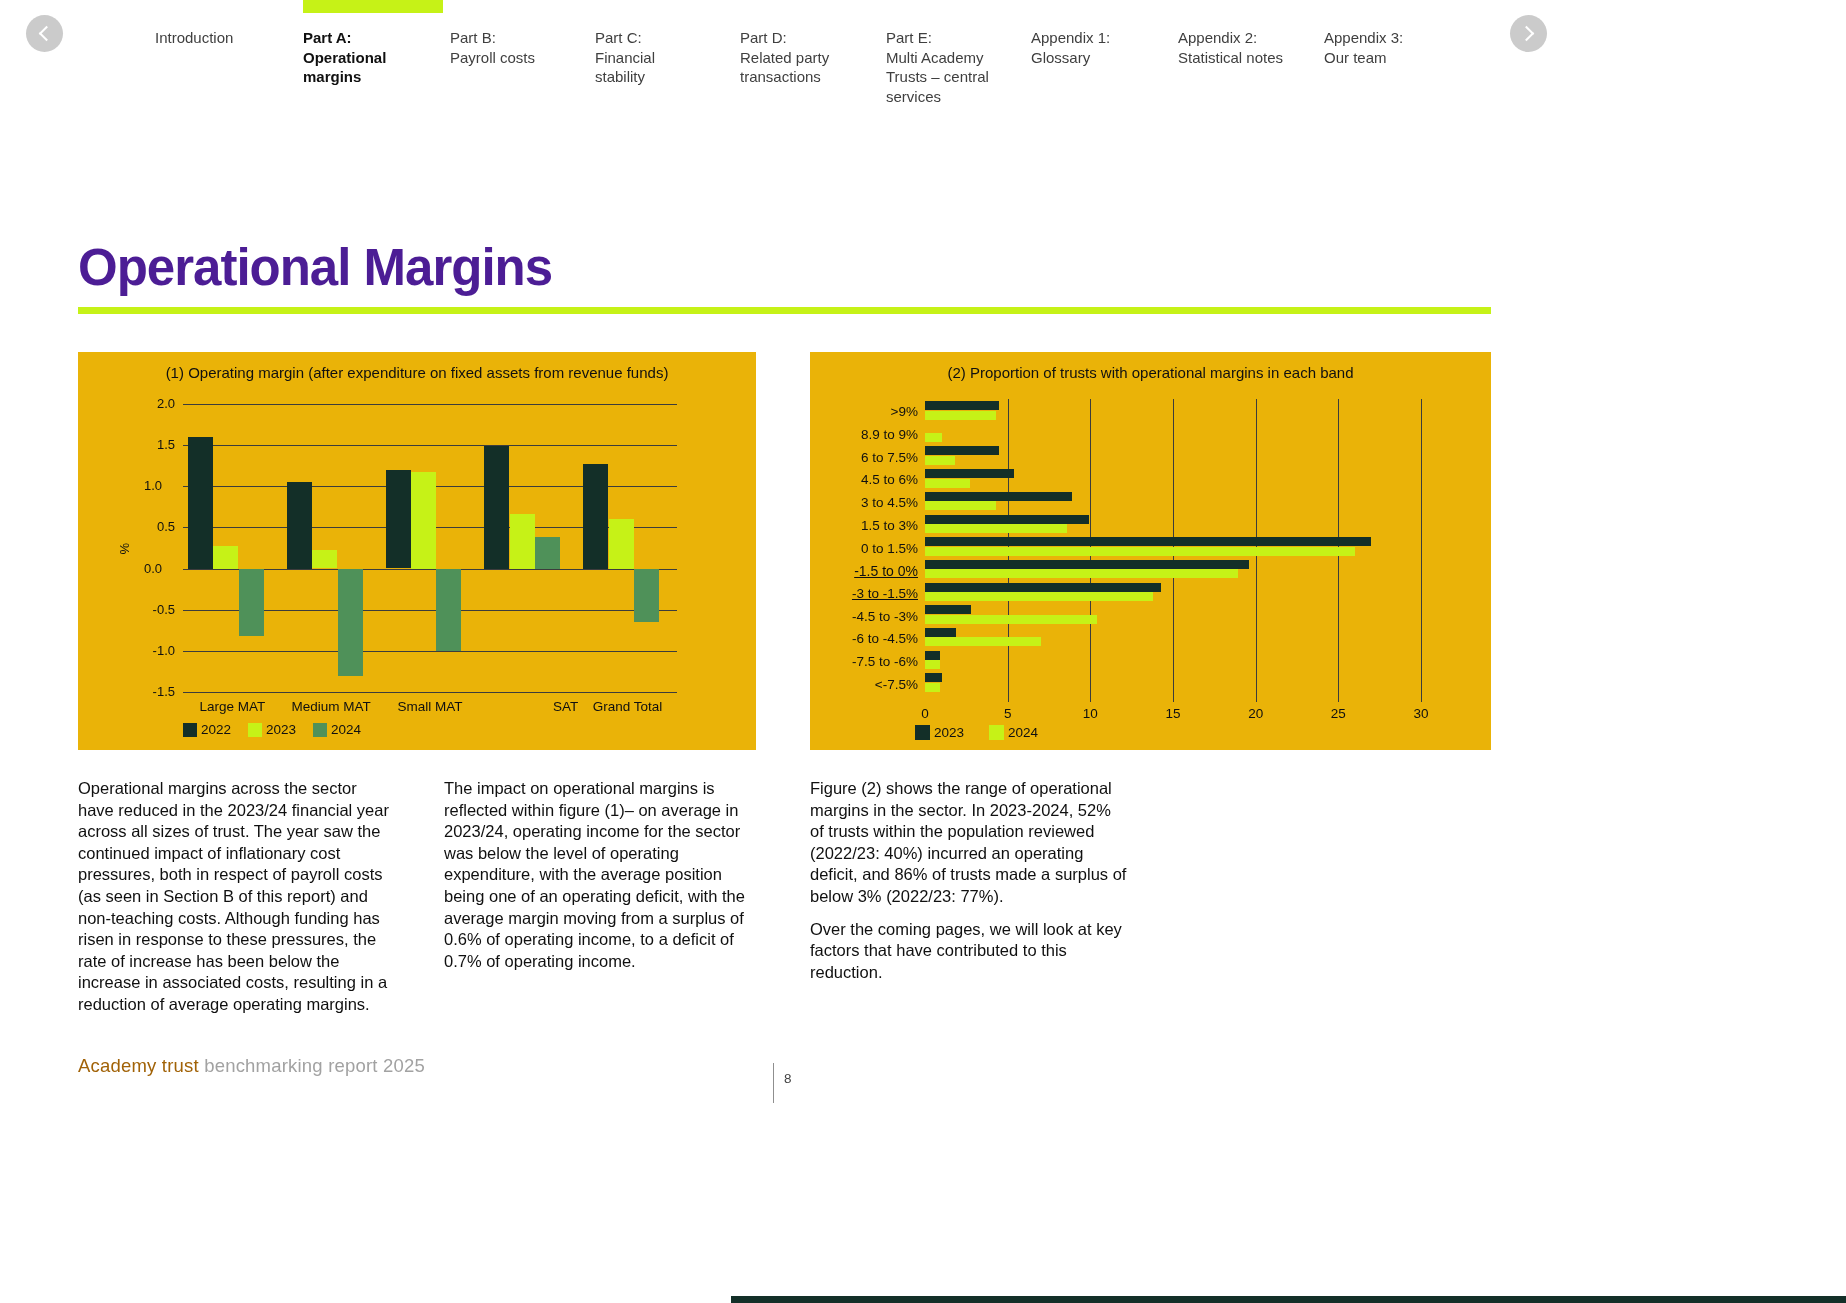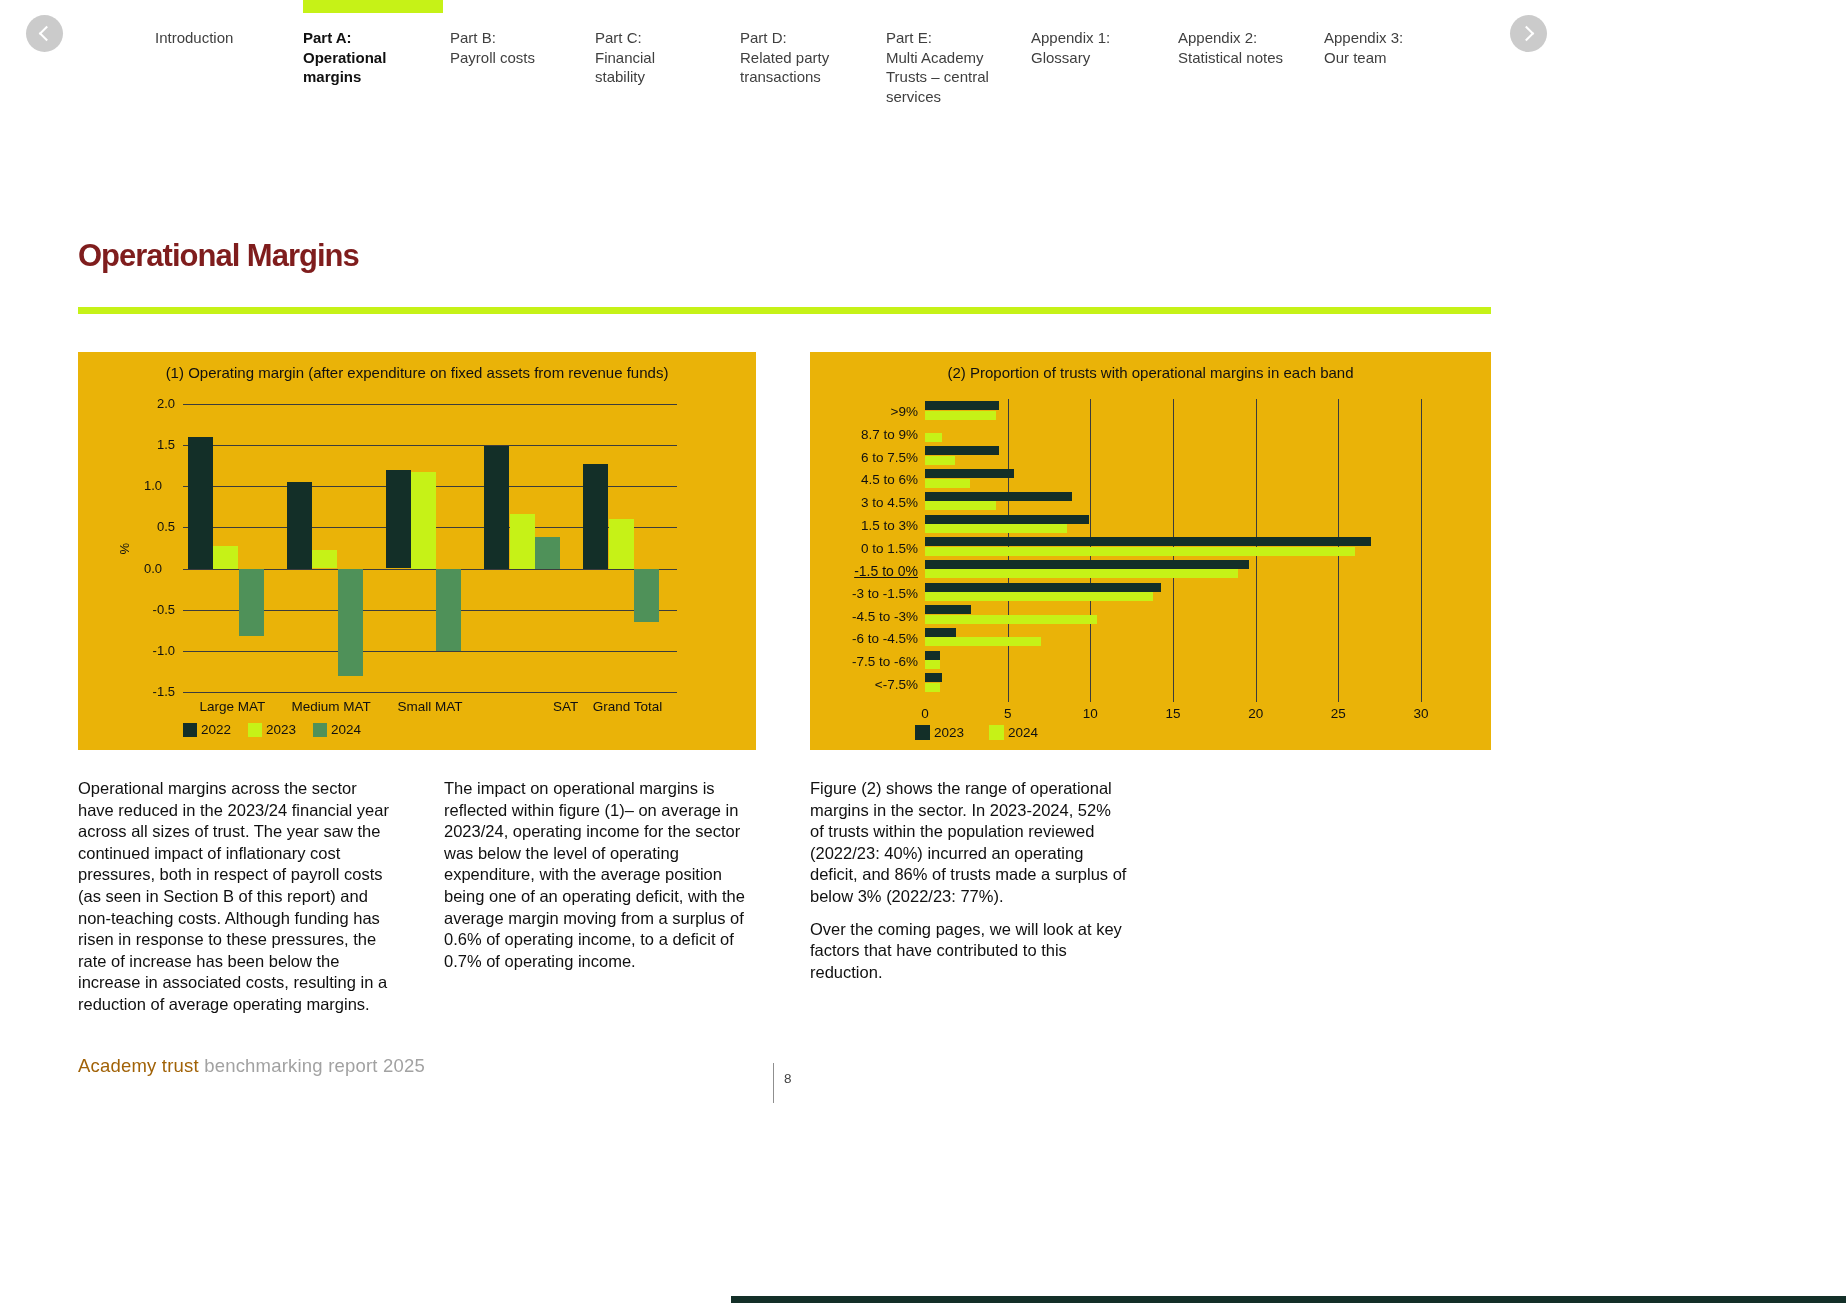--- a/index.html
+++ b/index.html
@@ -13,21 +13,21 @@
   #arrow-left .chev{left:15px;transform:rotate(45deg);}
   #arrow-right{left:1510px;top:15px;}
   #arrow-right .chev{left:11px;transform:rotate(-135deg);}
   .nav-item{position:absolute;top:28px;width:122px;font-size:15px;line-height:19.5px;color:#3f3f3f;white-space:pre-line;cursor:pointer;}
   .nav-item.active{font-weight:bold;color:#101010;}
   .n0{left:155px}.n1{left:303px}.n2{left:450px}.n3{left:595px}.n4{left:740px}
   .n5{left:886px;width:118px}.n6{left:1031px}.n7{left:1178px;width:130px}.n8{left:1324px}
   #nav-indicator{position:absolute;left:303px;top:0;width:140px;height:13px;}
 
   
-  #page-title{position:absolute;left:78px;top:238px;font-size:31px;font-weight:600;letter-spacing:-1px;color:#7f1d1d;}
+  #page-title{position:absolute;left:78px;top:238px;font-size:51px;font-weight:600;letter-spacing:-1px;color:#4c1d95;}
   #title-rule{position:absolute;left:78px;top:307px;width:1413px;height:7px;}
 
   
   .panel{position:absolute;top:352px;height:398px;background:#eab308;}
   #chart1{left:78px;width:678px;}
   #chart2{left:810px;width:681px;}
   .chart-title{position:absolute;left:0;top:12px;width:100%;text-align:center;font-size:15px;color:#101010;}
 
   
   .col{position:absolute;top:778px;width:318px;font-size:16.5px;line-height:21.6px;color:#101010;}
@@ -136,41 +136,41 @@
     <div class="chart-title">(2) Proportion of trusts with operational margins in each band</div>
   <div style="position: absolute; left: 197.7px; top: 47px; width: 1px; height: 303px; background: rgb(60, 60, 60);"></div>
       <div style="position: absolute; left: 280.3px; top: 47px; width: 1px; height: 303px; background: rgb(60, 60, 60);"></div>
       <div style="position: absolute; left: 363px; top: 47px; width: 1px; height: 303px; background: rgb(60, 60, 60);"></div>
       <div style="position: absolute; left: 445.7px; top: 47px; width: 1px; height: 303px; background: rgb(60, 60, 60);"></div>
       <div style="position: absolute; left: 528.3px; top: 47px; width: 1px; height: 303px; background: rgb(60, 60, 60);"></div>
       <div style="position: absolute; left: 611px; top: 47px; width: 1px; height: 303px; background: rgb(60, 60, 60);"></div>
       <div style="position: absolute; left: 0px; top: 52.3px; width: 108px; text-align: right; font-size: 13.5px; color: rgb(16, 16, 16);">&gt;9%</div>
       <div style="position: absolute; left: 115px; top: 49px; width: 74.4px; height: 9px; background: rgb(19, 47, 40);"></div>
       <div style="position: absolute; left: 115px; top: 58.5px; width: 71.1px; height: 9px; background: rgb(198, 242, 23);"></div>
-      <div style="position: absolute; left: 0px; top: 75px; width: 108px; text-align: right; font-size: 13.5px; color: rgb(16, 16, 16);">8.7 to 9%</div>
+      <div style="position: absolute; left: 0px; top: 75px; width: 108px; text-align: right; font-size: 13.5px; color: rgb(16, 16, 16);">8.9 to 9%</div>
       <div style="position: absolute; left: 115px; top: 81.2px; width: 16.5px; height: 9px; background: rgb(198, 242, 23);"></div>
       <div style="position: absolute; left: 0px; top: 97.7px; width: 108px; text-align: right; font-size: 13.5px; color: rgb(16, 16, 16);">6 to 7.5%</div>
       <div style="position: absolute; left: 115px; top: 94.4px; width: 74.4px; height: 9px; background: rgb(19, 47, 40);"></div>
       <div style="position: absolute; left: 115px; top: 103.9px; width: 29.8px; height: 9px; background: rgb(198, 242, 23);"></div>
       <div style="position: absolute; left: 0px; top: 120.4px; width: 108px; text-align: right; font-size: 13.5px; color: rgb(16, 16, 16);">4.5 to 6%</div>
       <div style="position: absolute; left: 115px; top: 117.1px; width: 89.3px; height: 9px; background: rgb(19, 47, 40);"></div>
       <div style="position: absolute; left: 115px; top: 126.6px; width: 44.6px; height: 9px; background: rgb(198, 242, 23);"></div>
       <div style="position: absolute; left: 0px; top: 143.1px; width: 108px; text-align: right; font-size: 13.5px; color: rgb(16, 16, 16);">3 to 4.5%</div>
       <div style="position: absolute; left: 115px; top: 139.8px; width: 147.1px; height: 9px; background: rgb(19, 47, 40);"></div>
       <div style="position: absolute; left: 115px; top: 149.3px; width: 71.1px; height: 9px; background: rgb(198, 242, 23);"></div>
       <div style="position: absolute; left: 0px; top: 165.8px; width: 108px; text-align: right; font-size: 13.5px; color: rgb(16, 16, 16);">1.5 to 3%</div>
       <div style="position: absolute; left: 115px; top: 162.5px; width: 163.7px; height: 9px; background: rgb(19, 47, 40);"></div>
       <div style="position: absolute; left: 115px; top: 172px; width: 142.2px; height: 9px; background: rgb(198, 242, 23);"></div>
       <div style="position: absolute; left: 0px; top: 188.5px; width: 108px; text-align: right; font-size: 13.5px; color: rgb(16, 16, 16);">0 to 1.5%</div>
       <div style="position: absolute; left: 115px; top: 185.2px; width: 446.4px; height: 9px; background: rgb(19, 47, 40);"></div>
       <div style="position: absolute; left: 115px; top: 194.7px; width: 429.9px; height: 9px; background: rgb(198, 242, 23);"></div>
       <div style="position: absolute; left: 0px; top: 211.2px; width: 108px; text-align: right; font-size: 14px; color: rgb(16, 16, 16); text-decoration: underline;">-1.5 to 0%</div>
       <div style="position: absolute; left: 115px; top: 207.8px; width: 324.1px; height: 9px; background: rgb(19, 47, 40);"></div>
       <div style="position: absolute; left: 115px; top: 217.3px; width: 312.5px; height: 9px; background: rgb(198, 242, 23);"></div>
-      <div style="position: absolute; left: 0px; top: 233.9px; width: 108px; text-align: right; font-size: 13.5px; color: rgb(16, 16, 16);">-3 to -1.5%</div>
+      <div style="position: absolute; left: 0px; top: 233.9px; width: 108px; text-align: right; font-size: 13.5px; color: rgb(16, 16, 16); text-decoration: underline;">-3 to -1.5%</div>
       <div style="position: absolute; left: 115px; top: 230.5px; width: 236.4px; height: 9px; background: rgb(19, 47, 40);"></div>
       <div style="position: absolute; left: 115px; top: 240px; width: 228.2px; height: 9px; background: rgb(198, 242, 23);"></div>
       <div style="position: absolute; left: 0px; top: 256.6px; width: 108px; text-align: right; font-size: 13.5px; color: rgb(16, 16, 16);">-4.5 to -3%</div>
       <div style="position: absolute; left: 115px; top: 253.2px; width: 46.3px; height: 9px; background: rgb(19, 47, 40);"></div>
       <div style="position: absolute; left: 115px; top: 262.7px; width: 171.9px; height: 9px; background: rgb(198, 242, 23);"></div>
       <div style="position: absolute; left: 0px; top: 279.3px; width: 108px; text-align: right; font-size: 13.5px; color: rgb(16, 16, 16);">-6 to -4.5%</div>
       <div style="position: absolute; left: 115px; top: 275.9px; width: 31.4px; height: 9px; background: rgb(19, 47, 40);"></div>
       <div style="position: absolute; left: 115px; top: 285.4px; width: 115.7px; height: 9px; background: rgb(198, 242, 23);"></div>
       <div style="position: absolute; left: 0px; top: 302px; width: 108px; text-align: right; font-size: 13.5px; color: rgb(16, 16, 16);">-7.5 to -6%</div>
       <div style="position: absolute; left: 115px; top: 298.6px; width: 14.9px; height: 9px; background: rgb(19, 47, 40);"></div>

